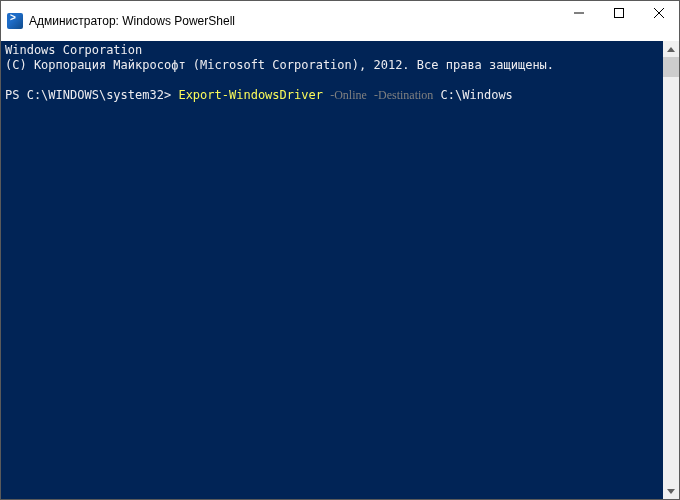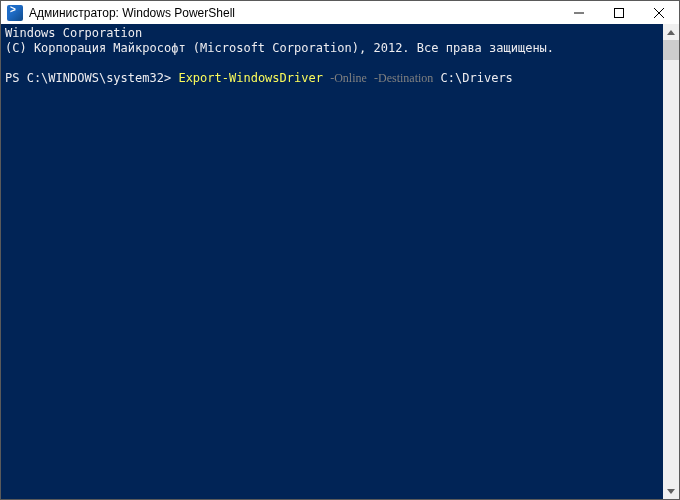--- a/index.html
+++ b/index.html
@@ -12,21 +12,21 @@
     }
     .window {
       width: 680px;
       height: 500px;
       background: #ffffff;
       border: 1px solid #5a5a5a;
       display: flex;
       flex-direction: column;
     }
     .title-bar {
-      height: 23px;
+      height: 40px;
       background: #ffffff;
       display: flex;
       align-items: center;
       flex-shrink: 0;
     }
     .app-icon {
       width: 16px;
       height: 16px;
       margin: 0 6px 0 6px;
       background: linear-gradient(135deg, #1e6cc7 40%, #0f4a8a 100%);
@@ -142,21 +142,21 @@
             <line x1="10" y1="0" x2="0" y2="10" stroke="#000" stroke-width="1"></line>
           </svg>
       </button>
     </div>
   </div>
 
   <div class="console-wrap">
     <div class="console"><span>Windows Corporation</span>
 <span>(C) Корпорация Майкрософт (Microsoft Corporation), 2012. Все права защищены.</span>
 
-<span>PS C:\WINDOWS\system32&gt;</span> <span class="cmdlet">Export-WindowsDriver</span> <span class="param">-Online</span> <span class="param">-Destination</span> <span class="arg">C:\Drivers</span></div>
+<span>PS C:\WINDOWS\system32&gt;</span> <span class="cmdlet">Export-WindowsDriver</span> <span class="param">-Online</span> <span class="param">-Destination</span> <span class="arg">C:\Windows</span></div>
 
     <div class="scrollbar">
       <div class="sb-btn">
         <svg width="8" height="5" viewBox="0 0 8 5">
             <polygon points="4,0 8,5 0,5" fill="#606060"></polygon>
           </svg>
       </div>
       <div class="sb-track">
         <div class="sb-thumb"></div>
       </div>

